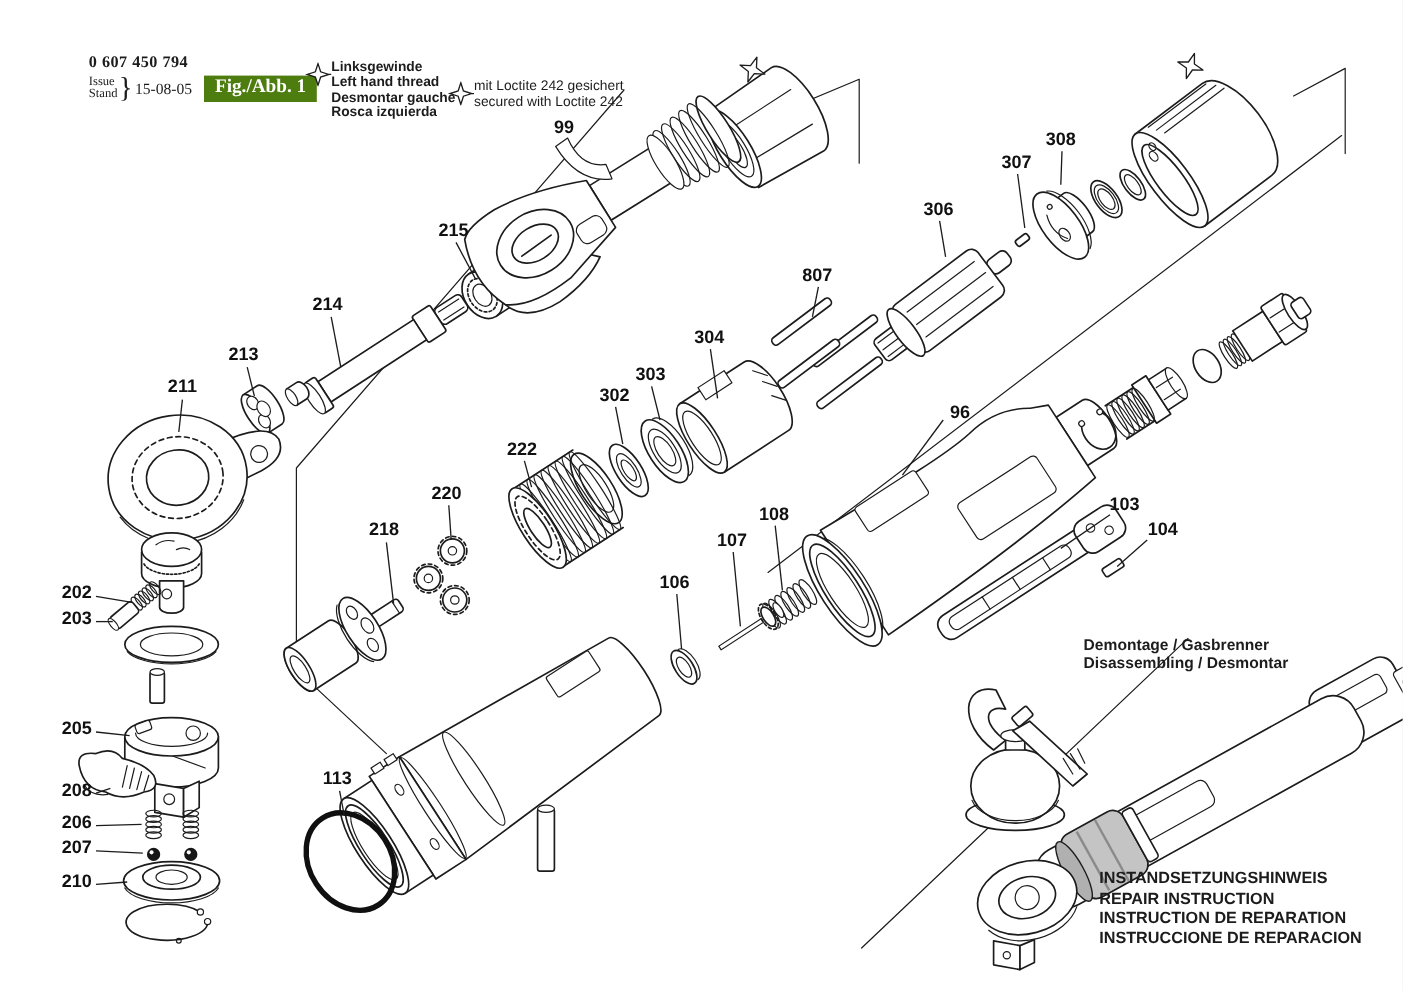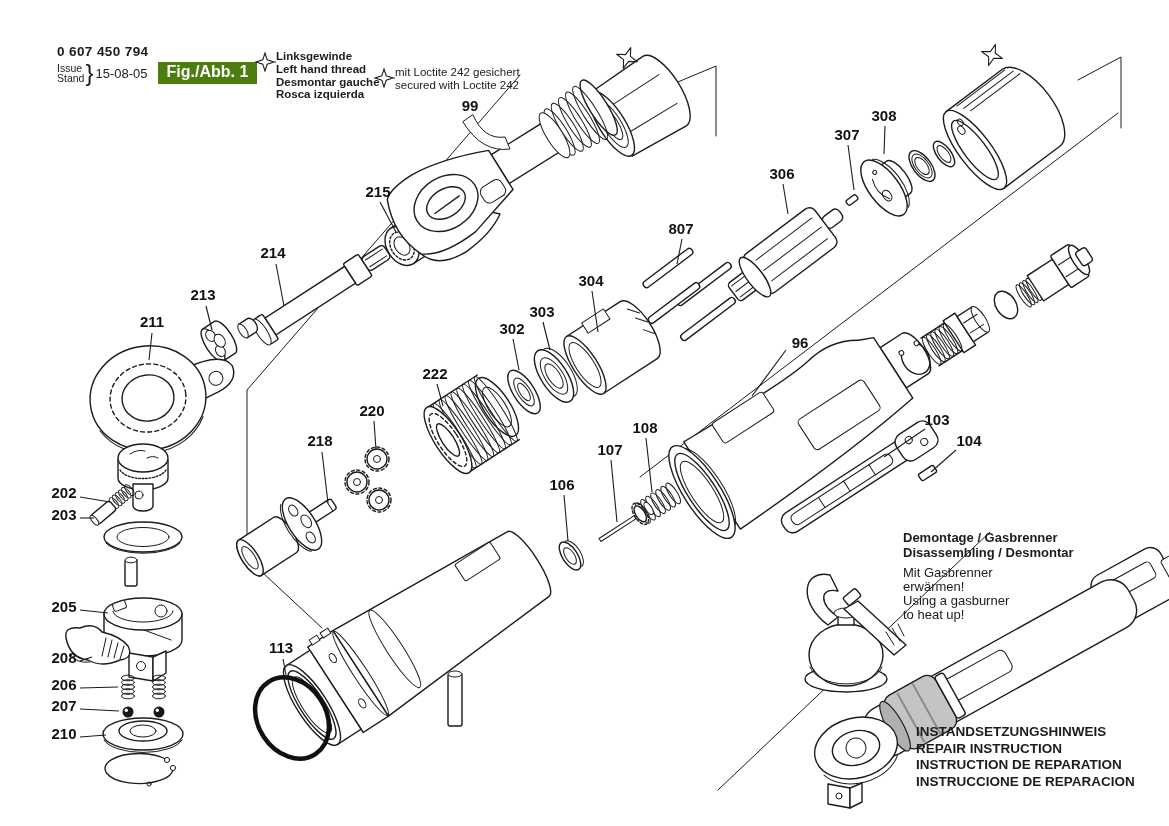--- a/index.html
+++ b/index.html
@@ -527,21 +527,21 @@
     <text class="callout" x="681" y="234">807</text>
     <text class="callout" x="782" y="179">306</text>
     <text class="callout" x="847" y="140">307</text>
     <text class="callout" x="884" y="121">308</text>
     <text class="callout" x="800" y="348">96</text>
     <text class="callout" x="937" y="425">103</text>
     <text class="callout" x="969" y="446">104</text>
   </g>
 </svg>
 
-<div class="txt" style="left:57px; top:44px;">
+<div class="txt" style="left:74px; top:44px;font-family:Liberation Serif, serif;">
   <div class="pn">0 607 450 794</div>
   <div class="issuerow">
     <div class="iss">
       <div>Issue</div>
       <div>Stand</div>
     </div>
     <div class="brace">}</div>
     <div class="date">15-08-05</div>
     <div class="figbox">Fig./Abb. 1</div>
   </div>
@@ -568,26 +568,20 @@
     <div>mit Loctite 242 gesichert</div>
     <div>secured with Loctite 242</div>
   </div>
 </div>
 
 <div class="txt" style="left:903px; top:530px;">
   <div class="demtitle">
     <div>Demontage / Gasbrenner</div>
     <div>Disassembling / Desmontar</div>
   </div>
-  <div class="heatnote">
-    <div>Mit Gasbrenner</div>
-    <div>erwärmen!</div>
-    <div>Using a gasburner</div>
-    <div>to heat up!</div>
-  </div>
 </div>
 
 <div class="txt repair" style="left:916px; top:724px;">
   <div>INSTANDSETZUNGSHINWEIS</div>
   <div>REPAIR INSTRUCTION</div>
   <div>INSTRUCTION DE REPARATION</div>
   <div>INSTRUCCIONE DE REPARACION</div>
 </div>
 
 </div>

